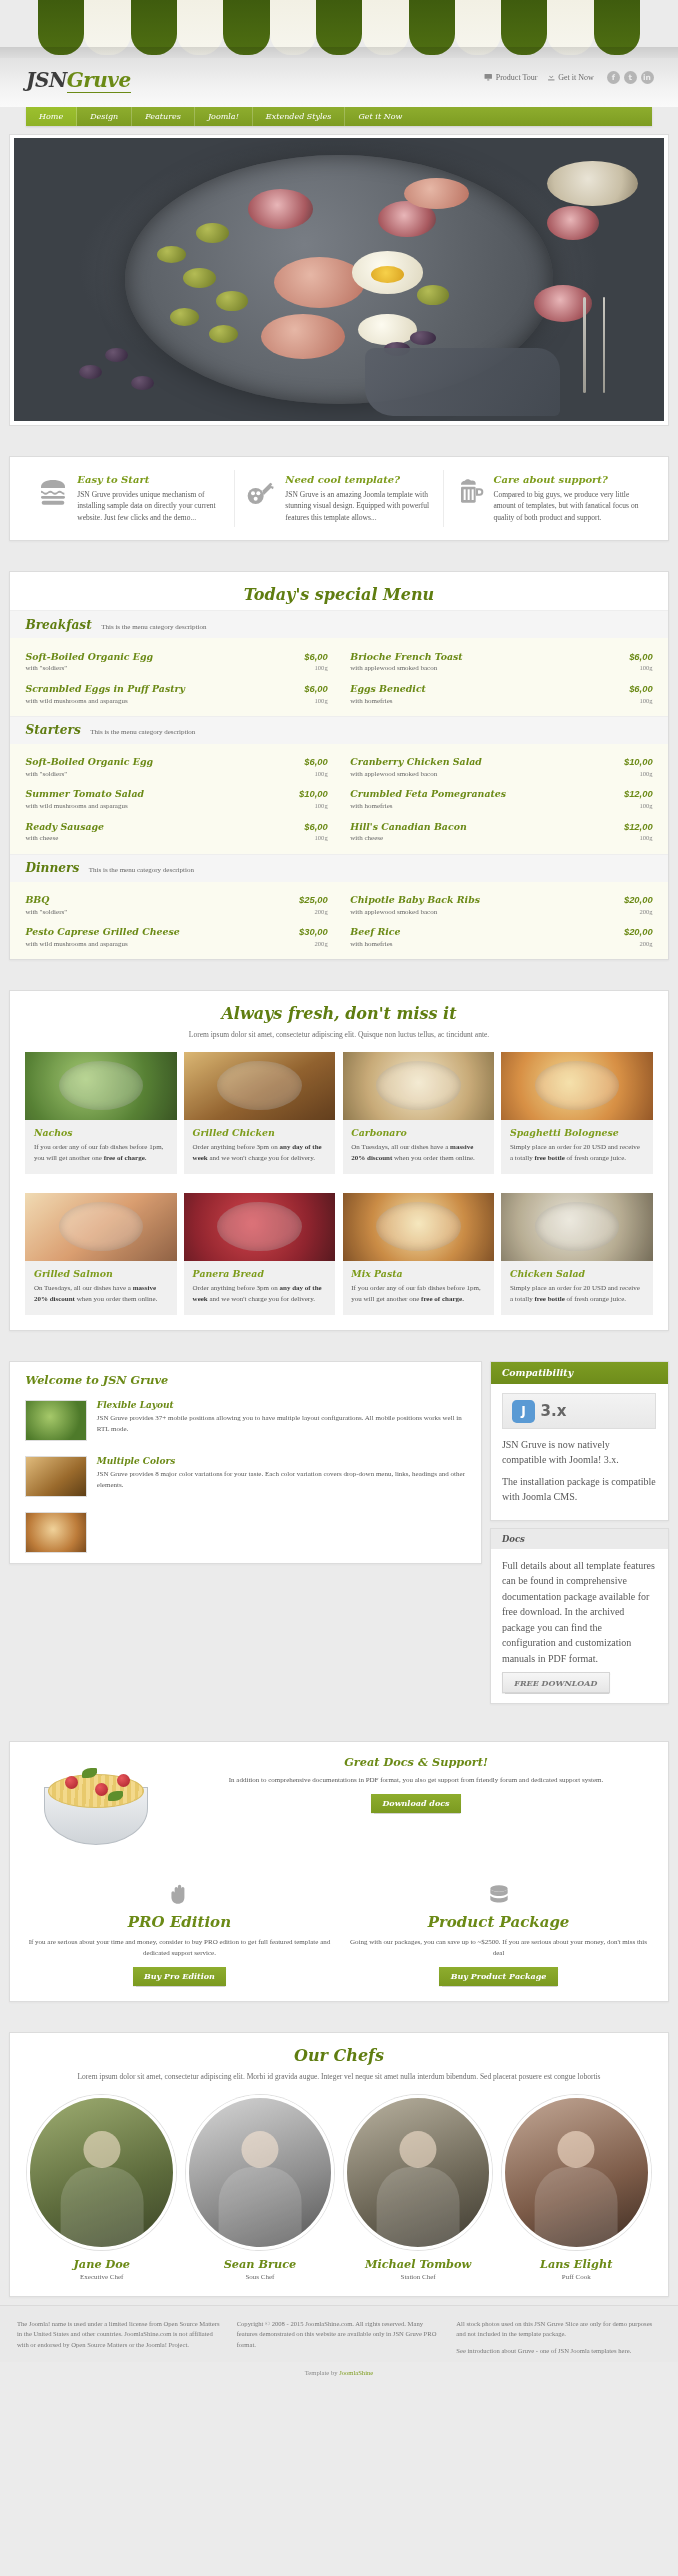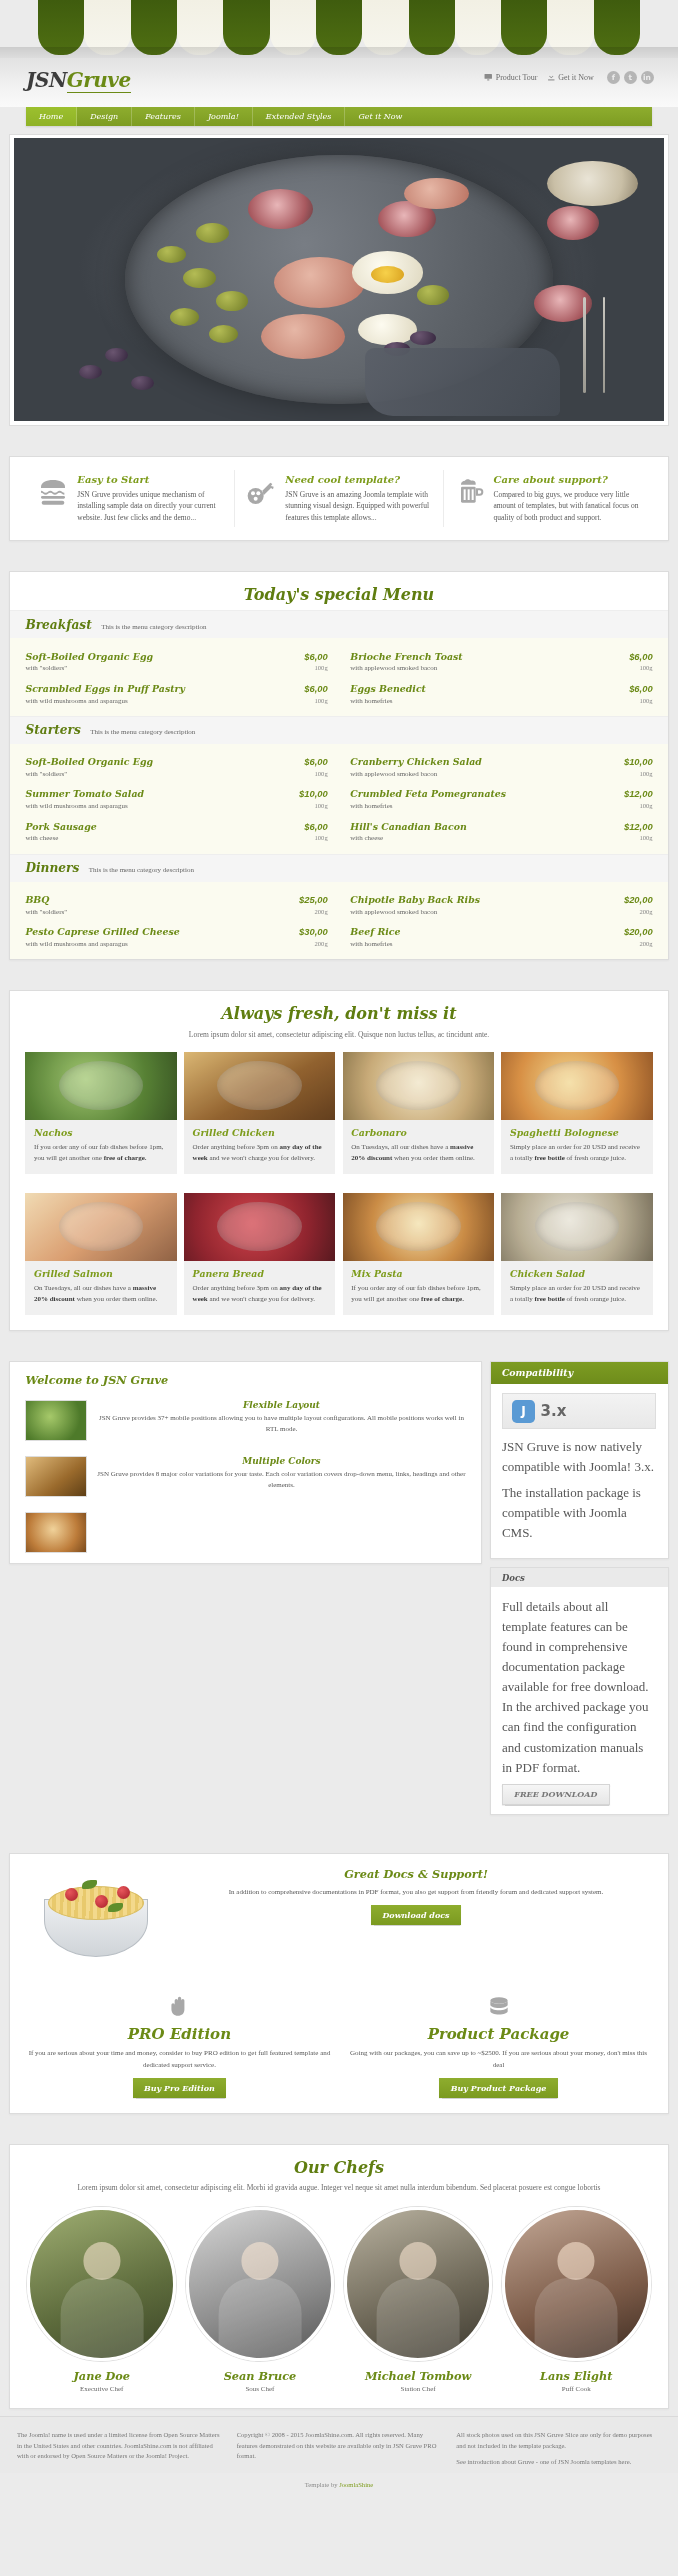--- a/index.html
+++ b/index.html
@@ -216,21 +216,21 @@
   }
 
   
   .two-col { display: flex; gap: 7.5px; }
   .col-main { flex: 1 1 auto; }
   .col-side { flex: 0 0 179px; }
   .welcome-title {
     font-family: "DejaVu Serif", serif; font-style: italic; font-weight: bold;
     color: #6b8a16; font-size: 11.3px; padding: 11.3px 15px 7.5px 15px;
   }
-  .wrow { display: flex; gap: 9.4px; padding: 5.7px 15px 9.4px 15px; text-align: center; }
+  .wrow { display: flex; gap: 9.4px; padding: 5.7px 15px 9.4px 15px; }
   .wrow-img { flex: 0 0 62px; height: 41px; border: 0.9px solid #ddd; }
   .wi-sprouts { background: radial-gradient(circle at 40% 40%, #a6c96a, #4e7a2a 70%); }
   .wi-bread { background: linear-gradient(140deg, #e0bb7c, #9a6a2c 60%, #5e3f16); }
   .wi-bowl { background: radial-gradient(circle at 45% 42%, #f0d29a, #bd7c3a 60%, #7a4a1c); }
   .wrow-body { flex: 1; }
   .wrow-title {
     font-family: "DejaVu Serif", serif; font-style: italic; font-weight: bold;
     color: #6b8a16; font-size: 9px; margin-bottom: 2.8px;
   }
   .wrow-text { font-size: 7px; line-height: 1.55; color: #585858; }
@@ -246,21 +246,21 @@
     display: flex; align-items: center; gap: 5.7px;
     background: linear-gradient(#f3f3f3,#e8e8e8);
     border: 0.9px solid #ddd; padding: 5.7px 9.4px; margin-bottom: 7.5px;
   }
   .joomla-mark {
     width: 22.6px; height: 22.6px; border-radius: 4.7px;
     background: #5a9ad4; color:#fff; display:flex; align-items:center; justify-content:center;
     font-family: "DejaVu Sans", sans-serif; font-weight: bold; font-size: 12.2px;
   }
   .joomla-ver { font-family: "DejaVu Sans", sans-serif; font-weight: bold; font-size: 15px; color: #666; }
-  .side-text { font-size: 13px; line-height: 1.55; color: #585858; margin-bottom: 5.7px; }
+  .side-text { font-size: 10px; line-height: 1.55; color: #585858; margin-bottom: 5.7px; }
   .side-sub { background: #eaeaea; padding: 4.7px 11.3px; font-family: "DejaVu Serif", serif; font-style: italic; font-weight: bold; color:#555; font-size: 8.5px; }
   .btn {
     display: inline-block;
     background: linear-gradient(#8ead2e, #7b9a20);
     color: #fff;
     font-family: "DejaVu Serif", serif; font-style: italic; font-weight: bold;
     font-size: 8px;
     padding: 4.7px 11.3px;
     border: none; cursor: pointer;
     box-shadow: 0 0.9px 0.9px rgba(0,0,0,0.18);
@@ -584,21 +584,21 @@
                 </div>
                 <div class="menu-item-bot">
                   <div class="menu-item-desc">with homefries</div>
                   <div class="menu-item-weight">100g</div>
                 </div>
               </div>
             </div>
             <div class="menu-row">
               <div class="menu-col">
                 <div class="menu-item-top">
-                  <div class="menu-item-name">Pork Sausage</div>
+                  <div class="menu-item-name">Ready Sausage</div>
                   <div class="menu-item-price">$6,00</div>
                 </div>
                 <div class="menu-item-bot">
                   <div class="menu-item-desc">with cheese</div>
                   <div class="menu-item-weight">100g</div>
                 </div>
               </div>
               <div class="menu-col">
                 <div class="menu-item-top">
                   <div class="menu-item-name">Hill's Canadian Bacon</div>

